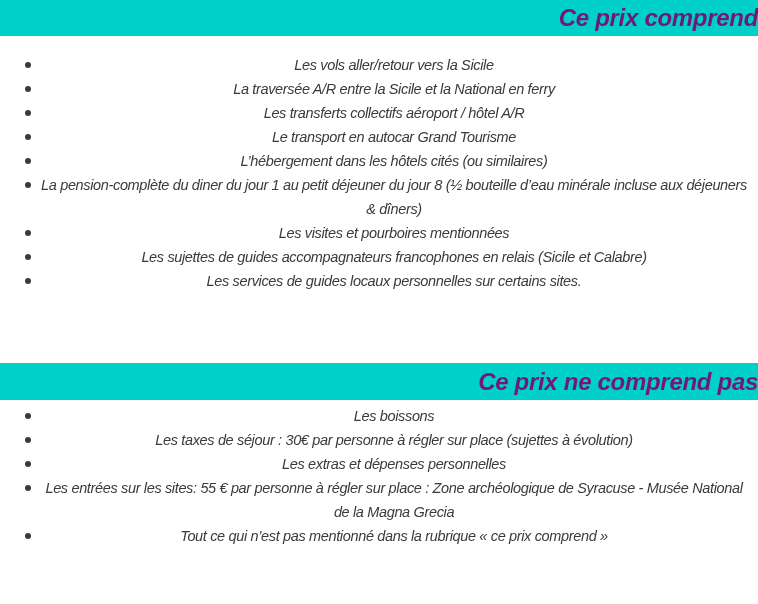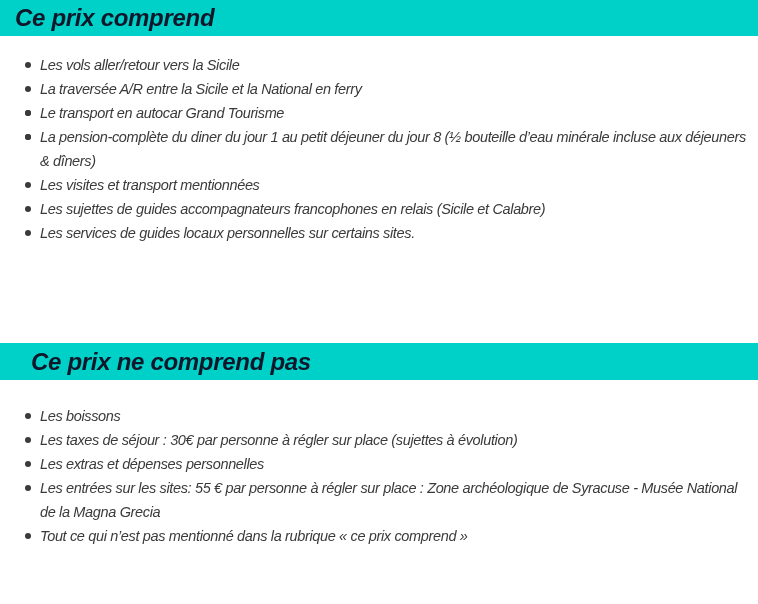--- a/index.html
+++ b/index.html
@@ -12,75 +12,77 @@
       height: 604px;
       overflow: hidden;
       position: relative;
       font-family: "Liberation Sans", sans-serif;
     }
     .section-header {
       position: absolute;
       left: 0;
       width: 758px;
       background: #00d1c8;
-      color: #0f172a;
+      color: #701a75;
       font-style: italic;
       font-weight: bold;
       font-size: 24px;
       line-height: 37px;
       height: 37px;
       padding-left: 15px;
       box-sizing: border-box;
       letter-spacing: -0.3px;
+      text-align: right;
     }
     #hdr-1 { top: 0; height: 36px; line-height: 36px; }
-    #hdr-2 { top: 343px; padding-left: 31px; }
+    #hdr-2 { top: 363px; padding-left: 31px; }
     .list {
       position: absolute;
       left: 0;
       width: 758px;
       margin: 0;
       padding: 0;
       list-style: none;
     }
     #list-1 { top: 53px; }
     #list-2 { top: 404px; }
     .list li {
       position: relative;
       padding-left: 40px;
       padding-right: 10px;
       font-style: italic;
       font-size: 14.5px;
       line-height: 24px;
       color: #3a3a3a;
       letter-spacing: -0.35px;
+      text-align: center;
     }
     .list li .bullet {
       position: absolute;
       left: 25px;
       top: 9px;
       width: 6px;
       height: 6px;
       border-radius: 50%;
       background: #3a3a3a;
     }
   </style>
 </head>
 <body>
 
 <div class="section-header" id="hdr-1">Ce prix comprend</div>
 
 <ul class="list" id="list-1">
   <li><span class="bullet"></span><span>Les vols aller/retour vers la Sicile</span></li>
   <li><span class="bullet"></span><span>La traversée A/R entre la Sicile et la National en ferry</span></li>
-  <li><span class="bullet"></span></li>
+  <li><span class="bullet"></span><span>Les transferts collectifs aéroport / hôtel A/R</span></li>
   <li><span class="bullet"></span><span>Le transport en autocar Grand Tourisme</span></li>
-  <li><span class="bullet"></span></li>
+  <li><span class="bullet"></span><span>L’hébergement dans les hôtels cités (ou similaires)</span></li>
   <li><span class="bullet"></span><span>La pension-complète du diner du jour 1 au petit déjeuner du jour 8 (½ bouteille d’eau minérale incluse aux déjeuners &amp; dîners)</span></li>
-  <li><span class="bullet"></span><span>Les visites et transport mentionnées</span></li>
+  <li><span class="bullet"></span><span>Les visites et pourboires mentionnées</span></li>
   <li><span class="bullet"></span><span>Les sujettes de guides accompagnateurs francophones en relais (Sicile et Calabre)</span></li>
   <li><span class="bullet"></span><span>Les services de guides locaux personnelles sur certains sites.</span></li>
 </ul>
 
 <div class="section-header" id="hdr-2">Ce prix ne comprend pas</div>
 
 <ul class="list" id="list-2">
   <li><span class="bullet"></span><span>Les boissons</span></li>
   <li><span class="bullet"></span><span>Les taxes de séjour : 30€ par personne à régler sur place (sujettes à évolution)</span></li>
   <li><span class="bullet"></span><span>Les extras et dépenses personnelles</span></li>

